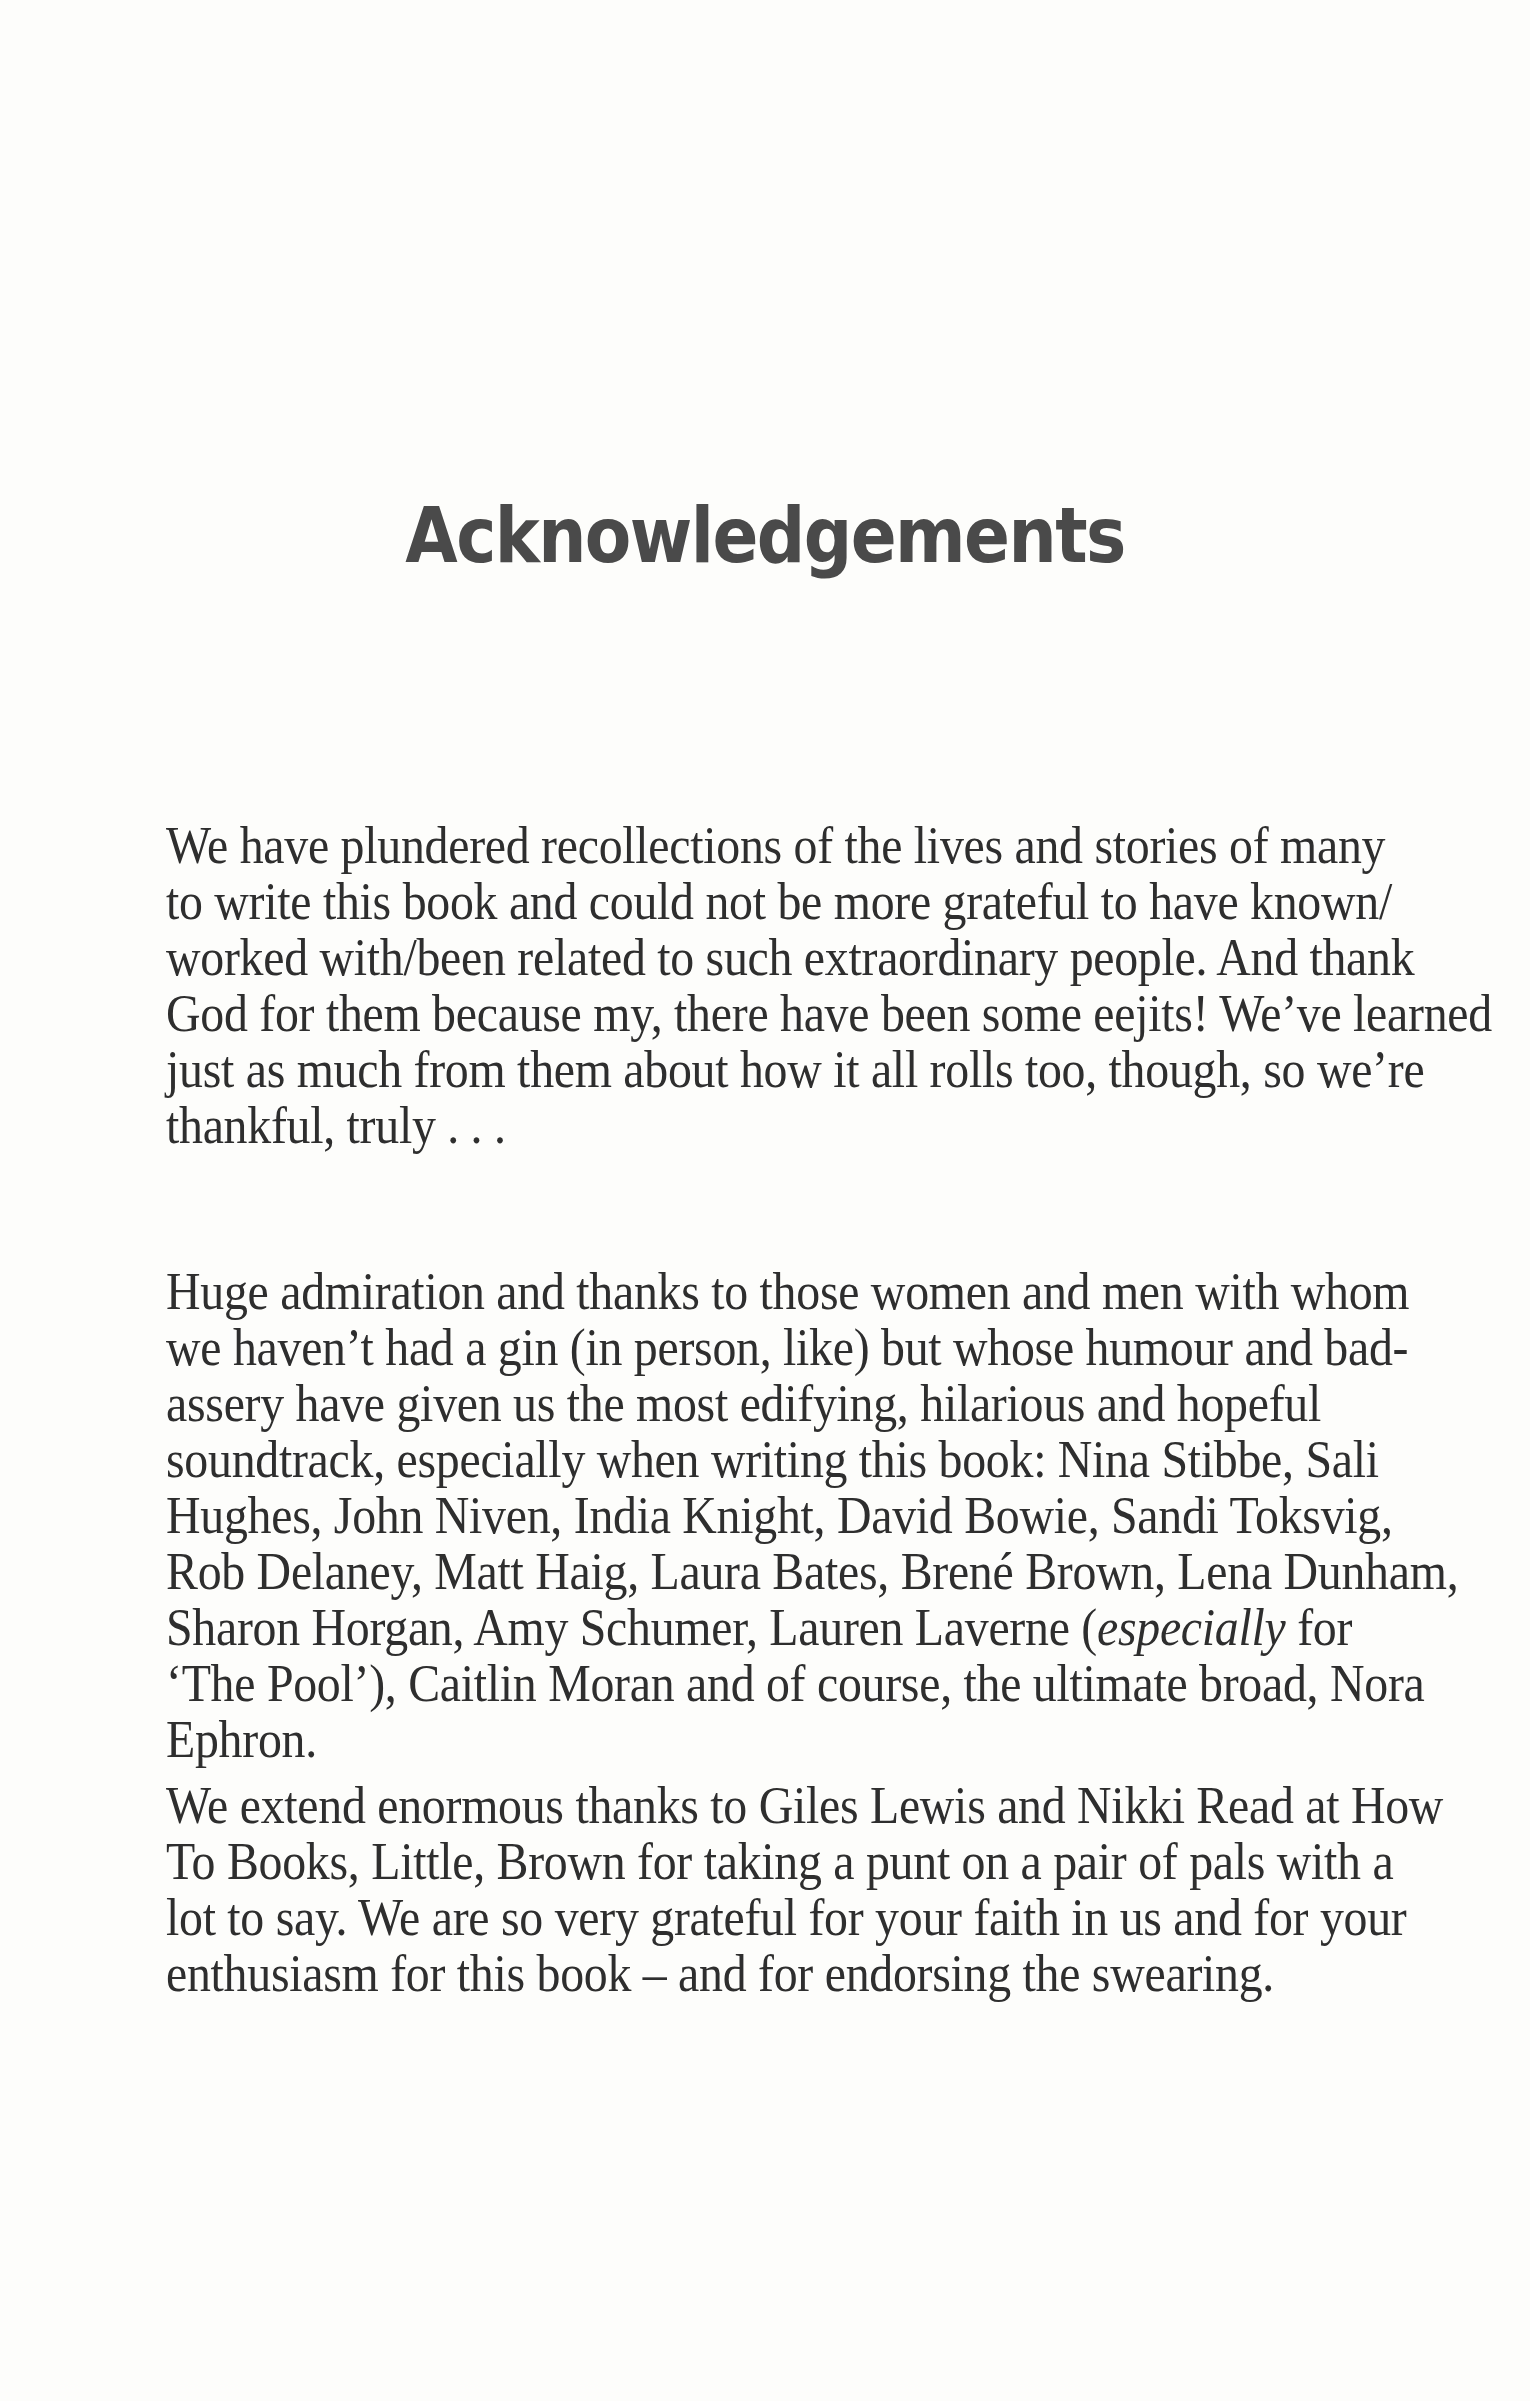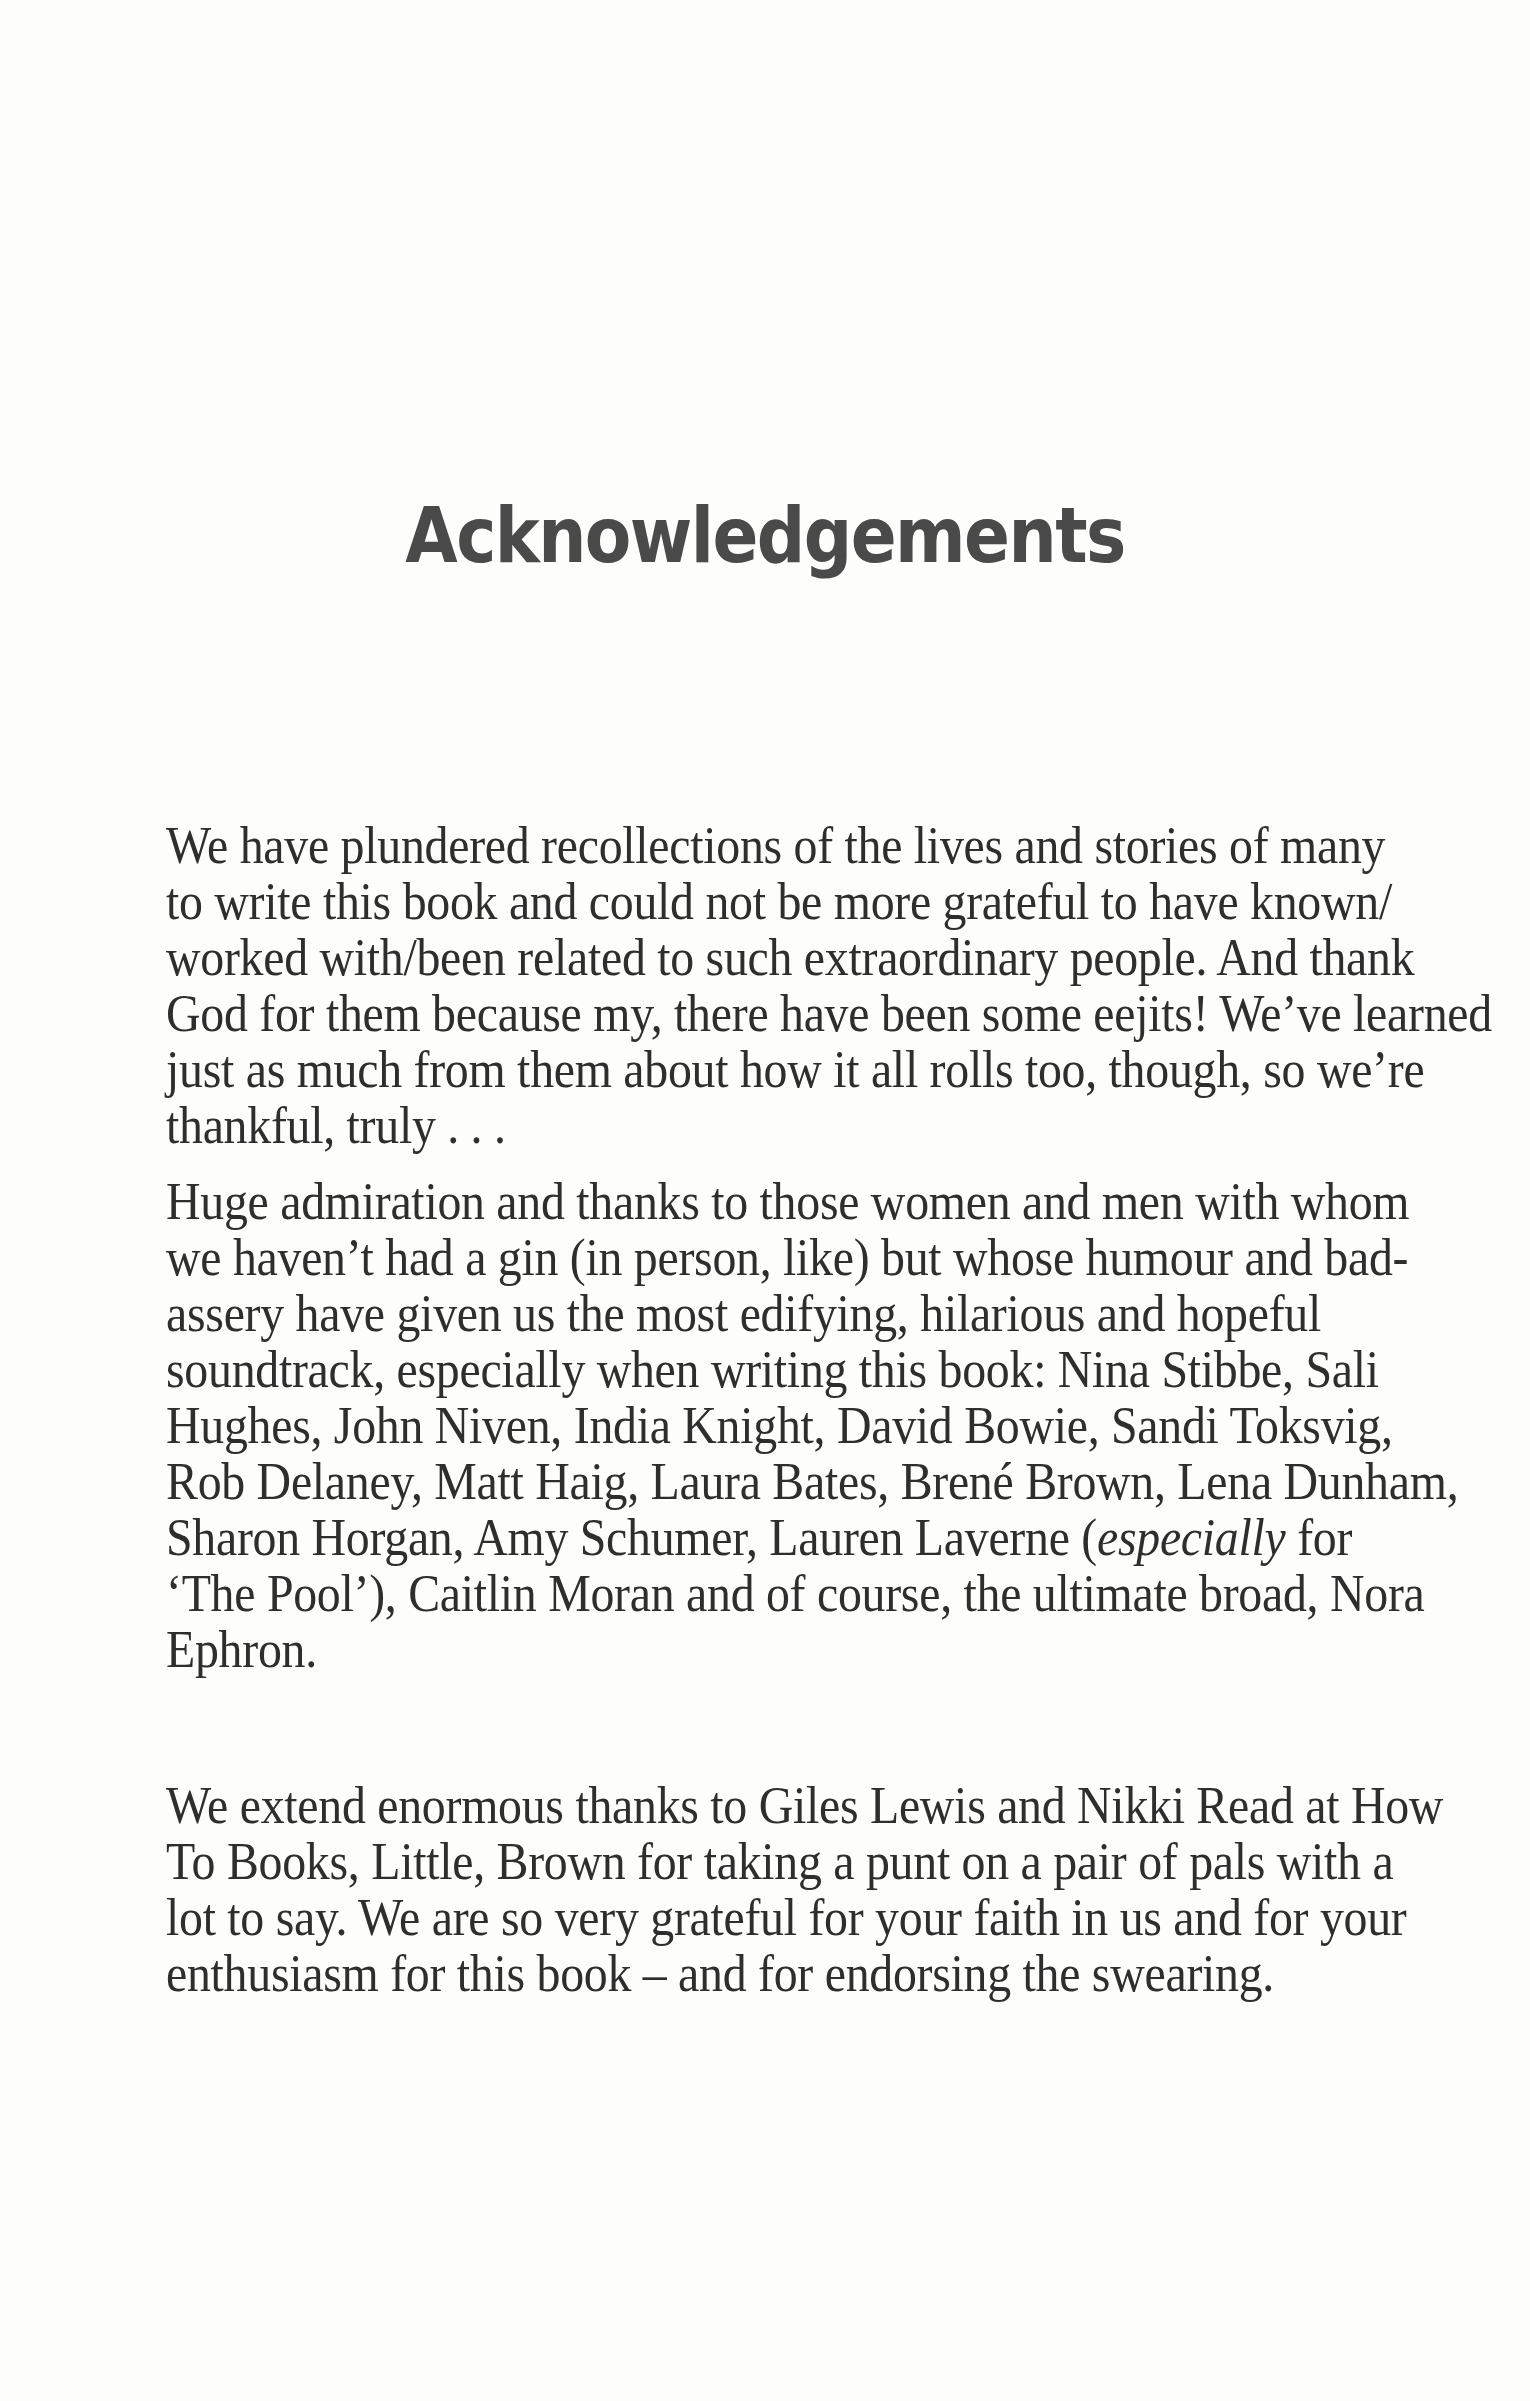--- a/index.html
+++ b/index.html
@@ -47,21 +47,21 @@
       letter-spacing: -0.3px;
       margin-left: 40px;
     }
     .line {
       display: block;
       white-space: nowrap;
       transform: scaleX(0.92);
       transform-origin: left center;
     }
     .p1 { top: 818px; }
-    .p2 { top: 1174px; }
+    .p2 { top: 1264px; }
     .p3 { top: 1778px; }
     .p4 { top: 2060px; }
     .em { font-style: italic; }
   </style>
 </head>
 <body>
 
 <div class="page">
 
   <h1 class="title" style="margin:0;">Acknowledgements</h1>

